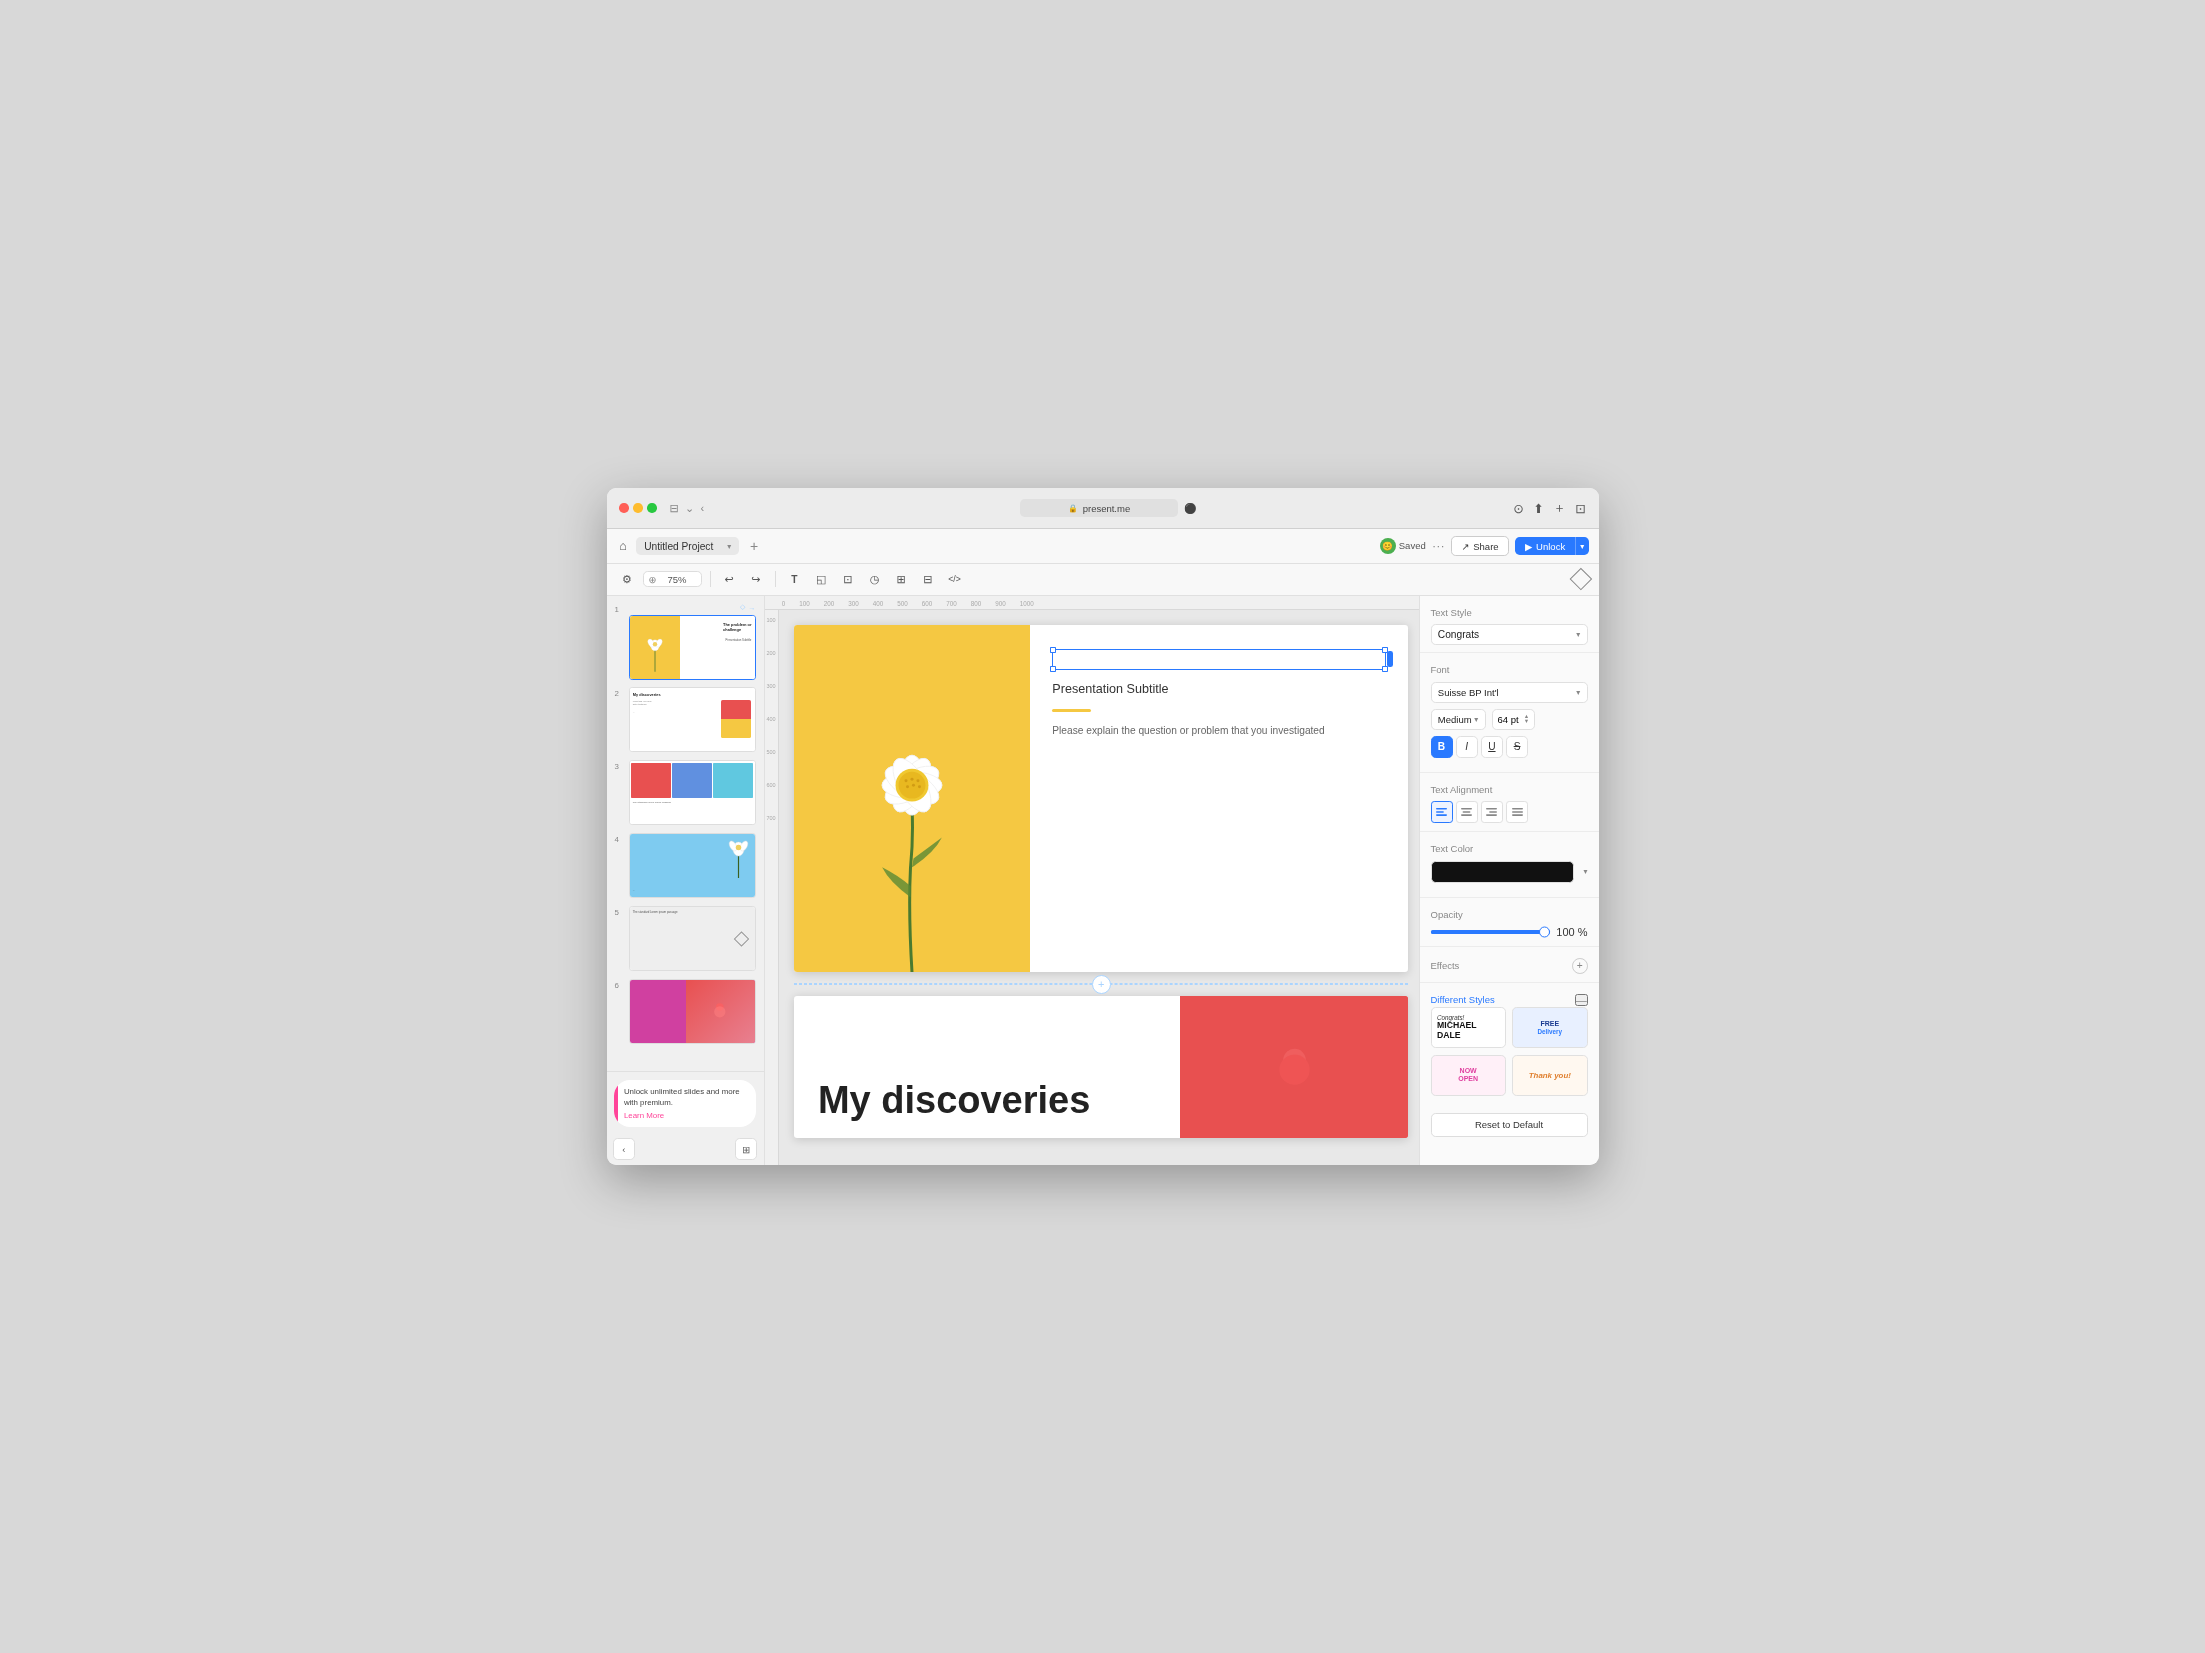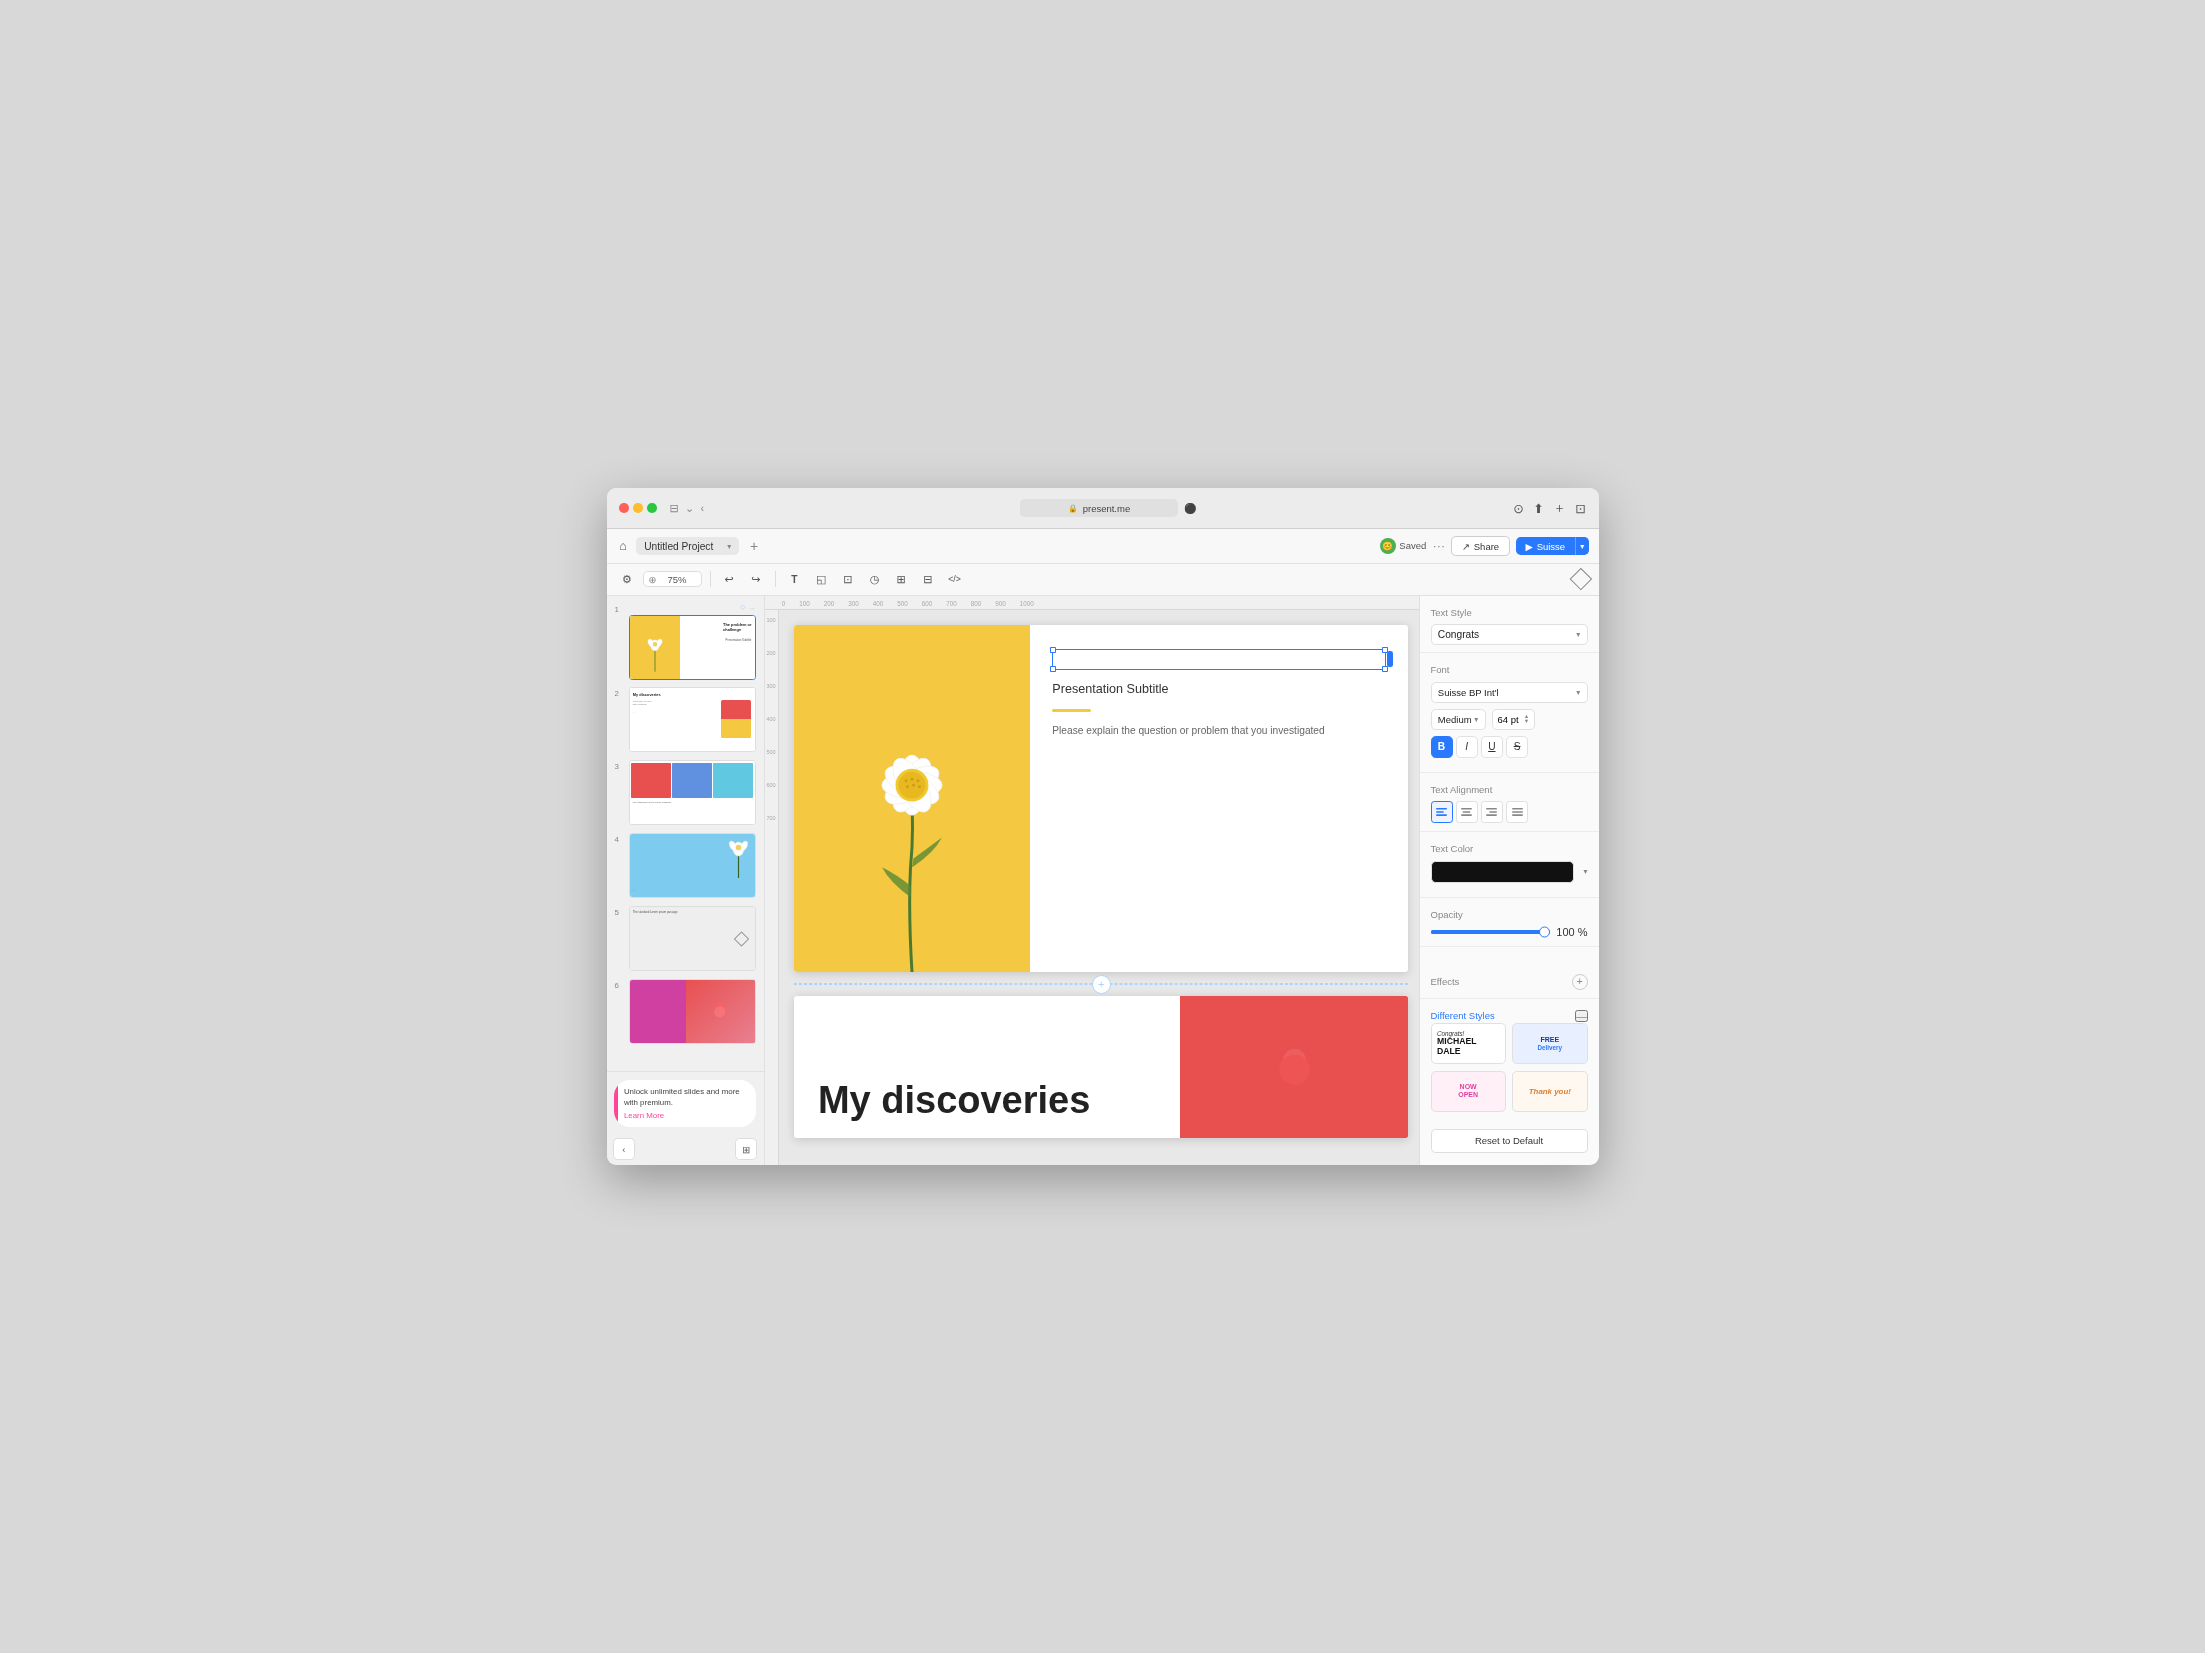--- a/index.html
+++ b/index.html
@@ -589,21 +589,21 @@
       width: 11px; height: 11px;
       border-radius: 50%;
       background: white;
       border: 1.6px solid #2979ff;
       position: absolute;
       right: 0; top: 50%; transform: translateY(-50%);
       cursor: pointer;
     }
     .opacity-value { font-size: 11px; color: #333; min-width: 28px; text-align: right; }
     .effects-row {
-      display: flex; align-items: center; justify-content: space-between; margin-top: 16px;
+      display: flex; align-items: center; justify-content: space-between;
     }
     .effects-add-btn {
       width: 15.8px; height: 15.8px;
       border-radius: 50%;
       background: none;
       border: 0.8px solid #ccc;
       display: flex; align-items: center; justify-content: center;
       font-size: 10.2px; color: #888;
       cursor: pointer;
     }
@@ -725,21 +725,21 @@
       </div>
       <span class="more-btn">···</span>
     </div>
     <button class="share-btn">
       <span>↗</span>
       <span>Share</span>
     </button>
     <div style="display:flex;">
       <button class="preview-btn">
         <span>▶</span>
-        <span>Suisse</span>
+        <span>Unlock</span>
       </button>
       <button class="preview-dropdown">▾</button>
     </div>
   </div>
 
   <div class="secondary-toolbar">
     <div class="sec-tool-icon">⚙</div>
     <div style="display:flex;align-items:center;gap:1.6px;border:0.8px solid #ddd;border-radius:4.7px;background:white;padding:1.6px 4.7px;">
       <span style="font-size:9.5px;color:#888;">⊕</span>
       <span class="zoom-display" style="border:none;padding:0 1.6px;">75%</span>

